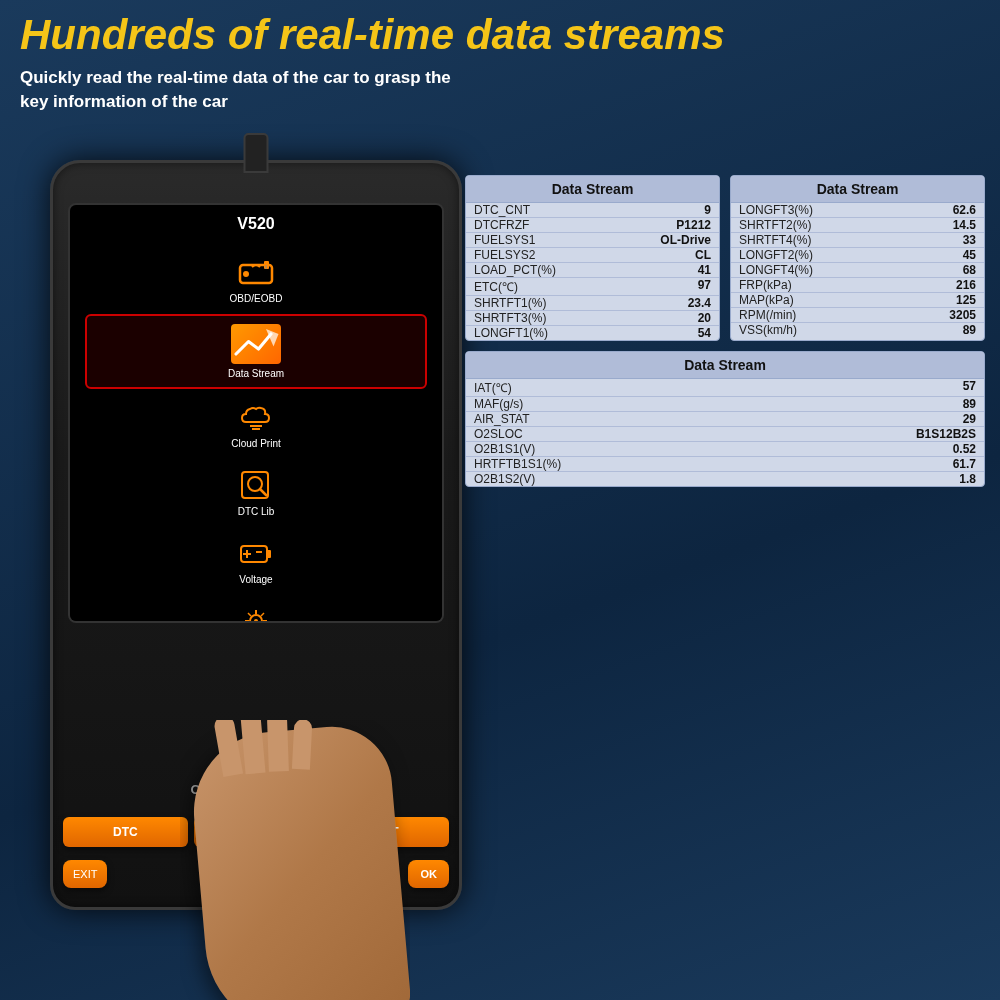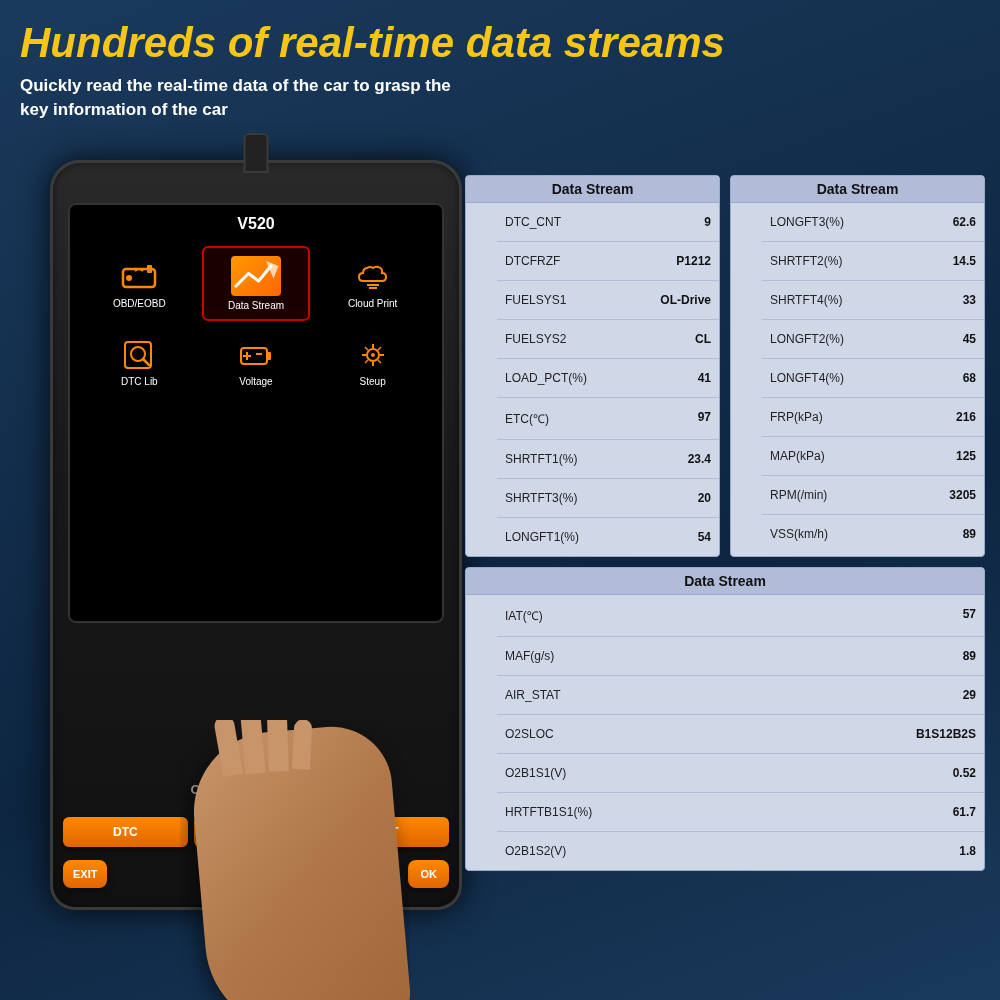--- a/index.html
+++ b/index.html
@@ -16,21 +16,21 @@
     .bg {
       position: absolute;
       width: 100%;
       height: 100%;
       background: linear-gradient(160deg, #1a3a5c 0%, #0d2540 60%, #1a3a5c 100%);
     }
 
     
     .header {
       position: absolute;
-      top: 20px;
+      top: 12px;
       left: 20px;
       right: 20px;
     }
     .header-title {
       font-size: 42px;
       font-weight: 900;
       color: #f5c518;
       line-height: 1.1;
       font-style: italic;
     }
@@ -101,22 +101,22 @@
       color: #fff;
       font-size: 16px;
       font-weight: bold;
       text-align: center;
       margin-bottom: 8px;
     }
 
     
     .menu-grid {
       display: grid;
-      grid-template-columns: 1fr 1fr 1fr;
-      gap: 8px;
+      grid-template-columns: 1fr;
+      gap: 2px;
       padding: 5px;
     }
 
     .menu-item {
       display: flex;
       flex-direction: column;
       align-items: center;
       justify-content: center;
       padding: 8px 4px;
     }
@@ -225,21 +225,21 @@
       justify-content: space-between;
       align-items: center;
       gap: 4px;
     }
 
     .btn-exit {
       background: linear-gradient(180deg, #ff8800, #e06600);
       border: none;
       border-radius: 8px;
       color: #fff;
-      font-weight: bold;
+      font-weight: normal;
       font-size: 11px;
       padding: 8px 10px;
       cursor: pointer;
       box-shadow: 0 3px 6px rgba(0,0,0,0.5);
     }
 
     .btn-ok {
       background: linear-gradient(180deg, #ff8800, #e06600);
       border: none;
       border-radius: 8px;
@@ -306,25 +306,24 @@
       font-size: 14px;
       font-weight: bold;
       color: #111;
       padding: 5px 8px;
       border-bottom: 1px solid #99aacc;
     }
 
     .data-table-row {
       display: flex;
       justify-content: space-between;
-      padding: 12px 8px;
+      padding: 0 8px;
       font-size: 12px;
       color: #111;
       border-bottom: 1px solid #b0bcd8;
-      margin-left: 31px;
     }
 
     .data-table-row:last-child {
       border-bottom: none;
       gap: 44px;
     }
 
     .data-table-row .label {
       font-weight: normal;
       color: #222;

